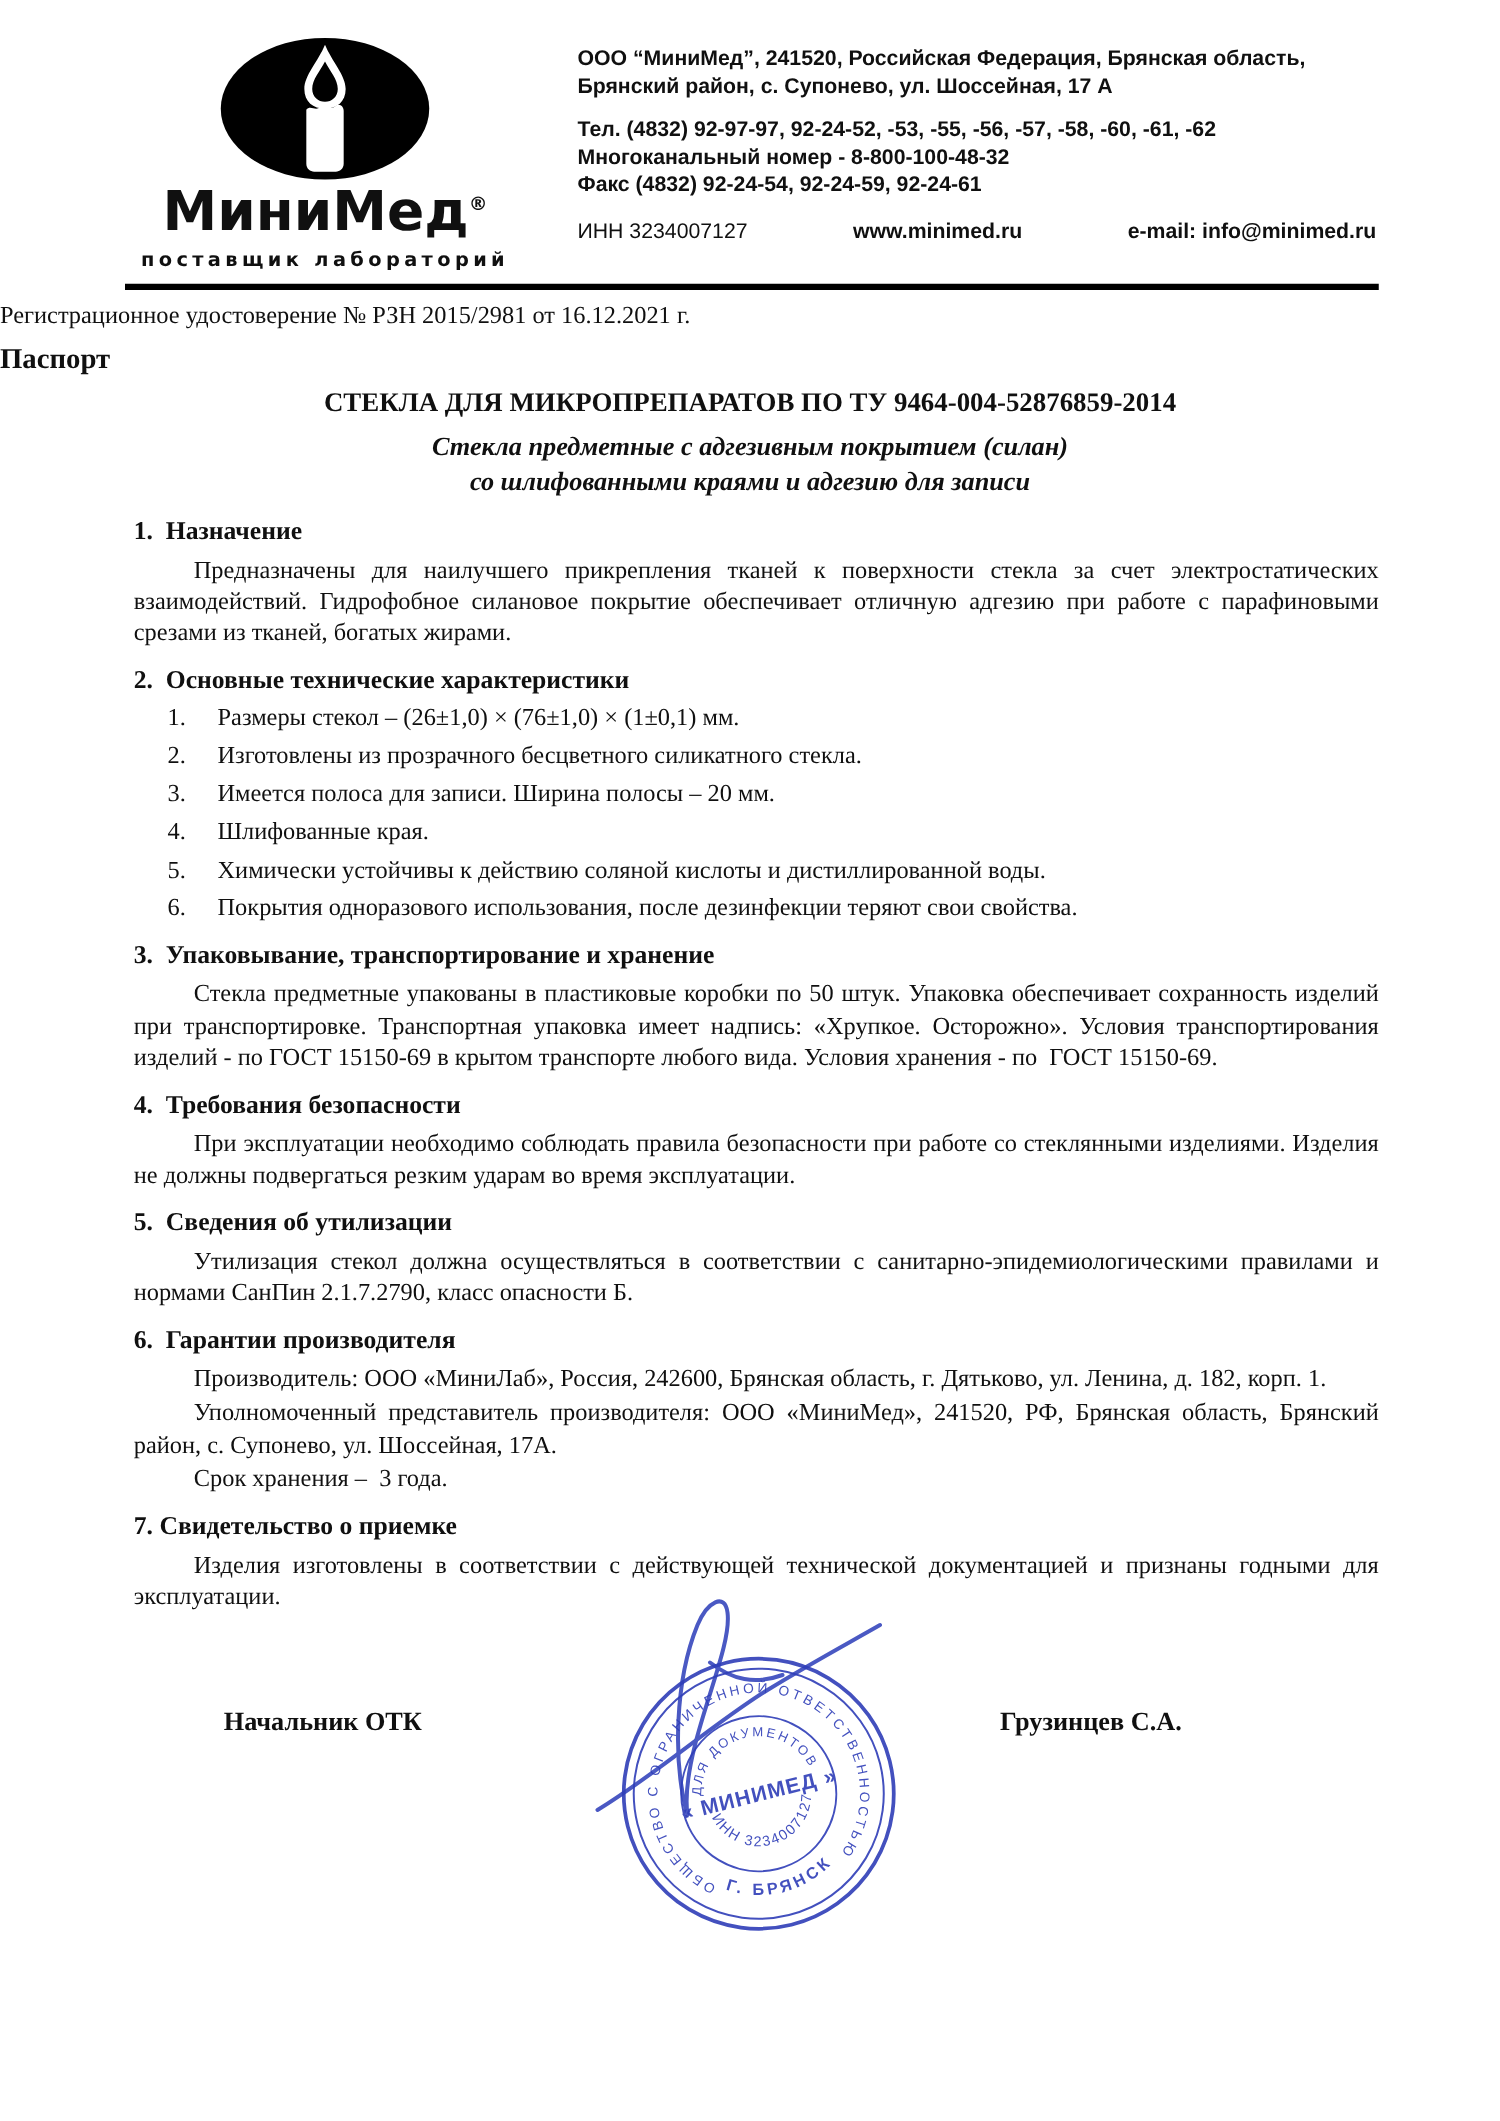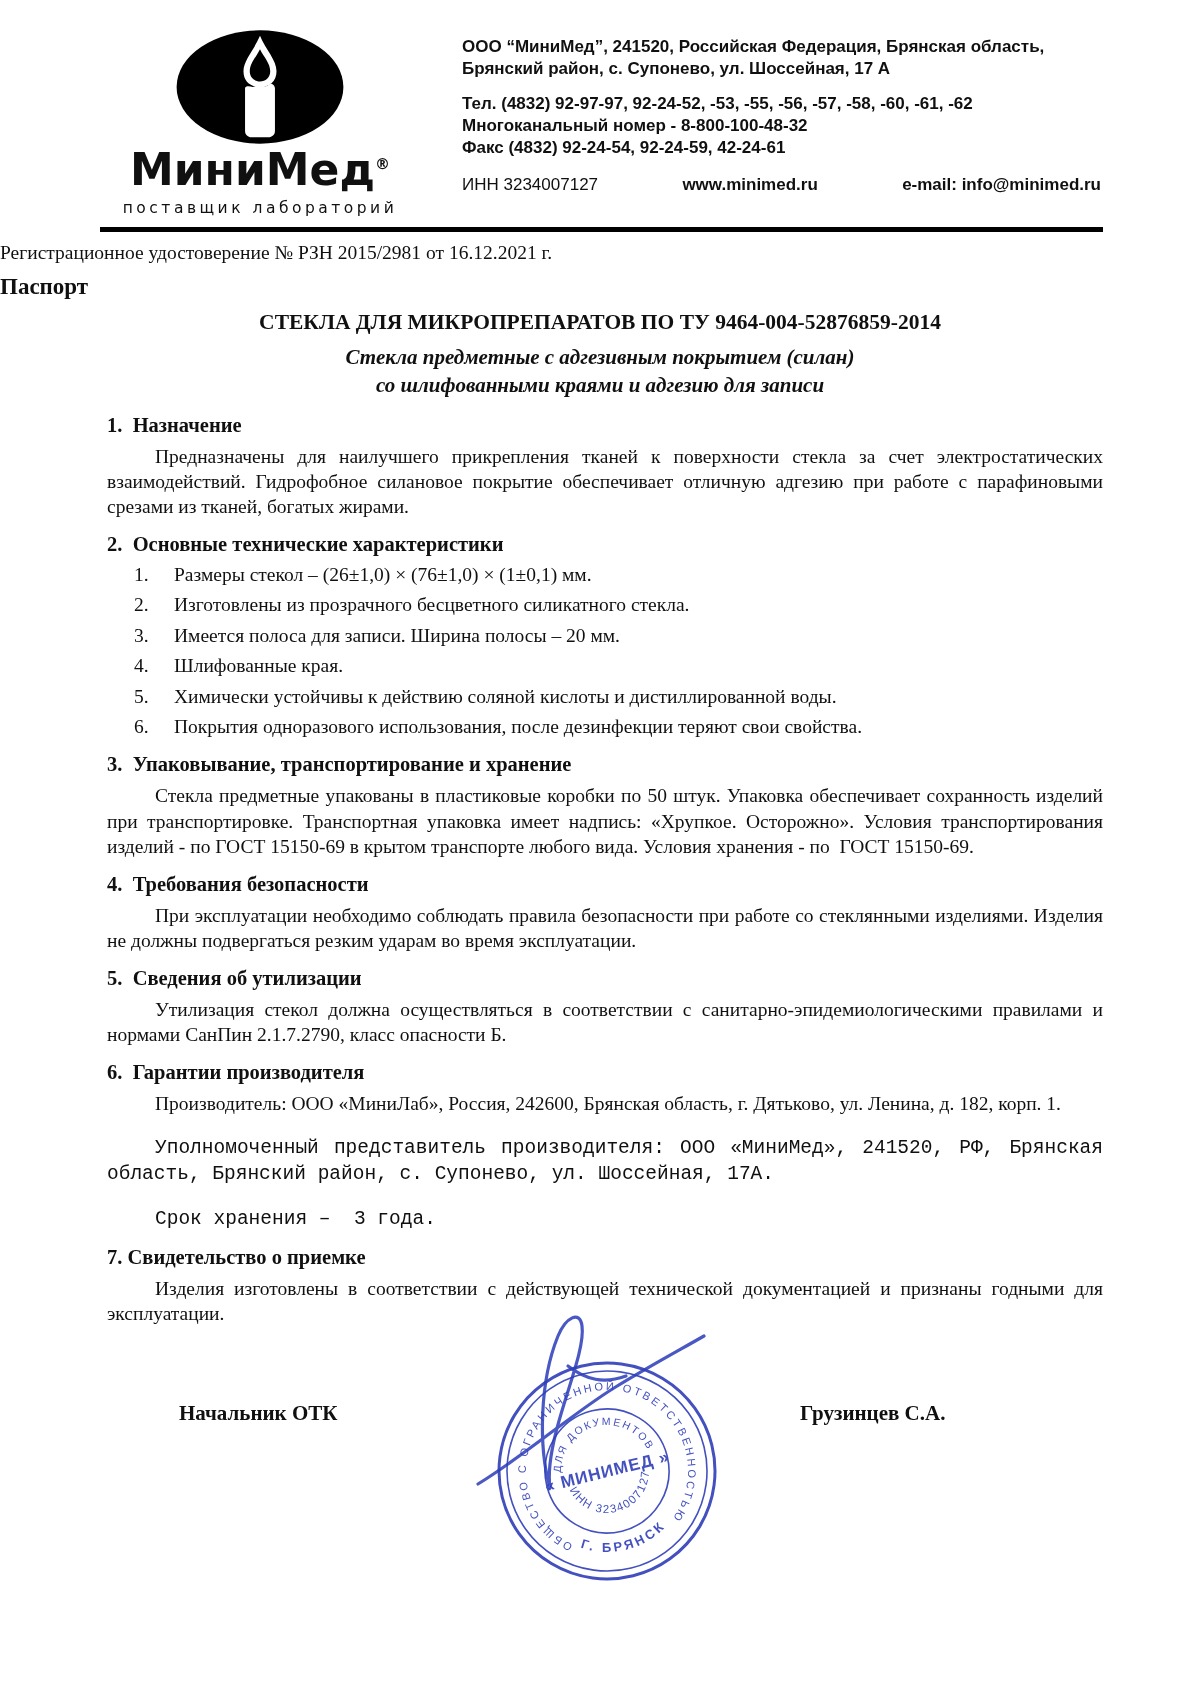--- a/index.html
+++ b/index.html
@@ -23,21 +23,21 @@
     font-family: "DejaVu Sans", sans-serif;
     font-weight: bold;
     font-size: 44px;
     line-height: 1.0;
     white-space: nowrap;
     margin-top: 2px;
   }
   .brand-reg { font-size: 15px; vertical-align: super; }
   .tagline {
     font-family: "DejaVu Sans", sans-serif;
-    font-weight: normal;
+    font-weight: bold;
     font-size: 15.5px;
     letter-spacing: 3.5px;
     margin-top: 7px;
     white-space: nowrap;
   }
   .company-info {
     margin-left: 42px;
     padding-top: 8px;
     flex: 1;
     font-family: "Liberation Sans", sans-serif;
@@ -59,21 +59,21 @@
   
   .content { padding: 0 97px 0 107px; }
   .sec-heading { text-align: left; font-weight: bold; font-size: 20.5px; margin: 14px 0 7px; }
   .para {
     font-size: 19.5px;
     line-height: 1.29;
     text-align: justify;
     text-indent: 48px;
     margin: 0;
   }
-  .para + .para { margin-top: 20px; font-family: Liberation Mono, monospace; }
+  .para + .para { margin-top: 2px; }
   .tech-list { margin: 4px 0 0 27px; }
   .tech-item { display: flex; font-size: 19.5px; line-height: 1.25; margin-bottom: 6px; }
   .tech-num { width: 40px; flex: none; }
   .tech-text { flex: 1; }
 
   
   .signature-area { position: relative; margin-top: 35px; height: 430px; }
   .sig-left  { position: absolute; left: 179px; top: 40px; font-weight: bold; font-size: 21px; }
   .sig-right { position: absolute; left: 800px; top: 40px; font-weight: bold; font-size: 21px; }
   .stamp { position: absolute; left: 482px; top: -15px; transform: rotate(-10deg); opacity: 0.9; }
@@ -101,21 +101,21 @@
       </svg>
       <div class="brand-line"><span>МиниМед</span><span class="brand-reg">®</span></div>
       <div class="tagline">поставщик лабораторий</div>
     </div>
     <div class="company-info">
       <div>ООО “МиниМед”, 241520, Российская Федерация, Брянская область,</div>
       <div>Брянский район, с. Супонево, ул. Шоссейная, 17 А</div>
       <div class="info-gap"></div>
       <div>Тел. (4832) 92-97-97, 92-24-52, -53, -55, -56, -57, -58, -60, -61, -62</div>
       <div>Многоканальный номер - 8-800-100-48-32</div>
-      <div>Факс (4832) 92-24-54, 92-24-59, 42-24-61</div>
+      <div>Факс (4832) 92-24-54, 92-24-59, 92-24-61</div>
       <div class="inn-row">
         <span class="inn-text">ИНН 3234007127</span>
         <span>www.minimed.ru</span>
         <span>e-mail: info@minimed.ru</span>
       </div>
     </div>
   </div>
 
   <div class="rule"></div>
 

